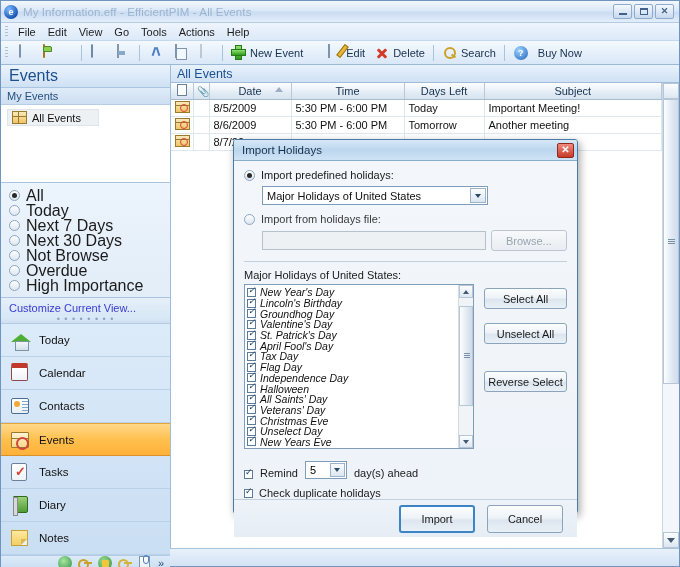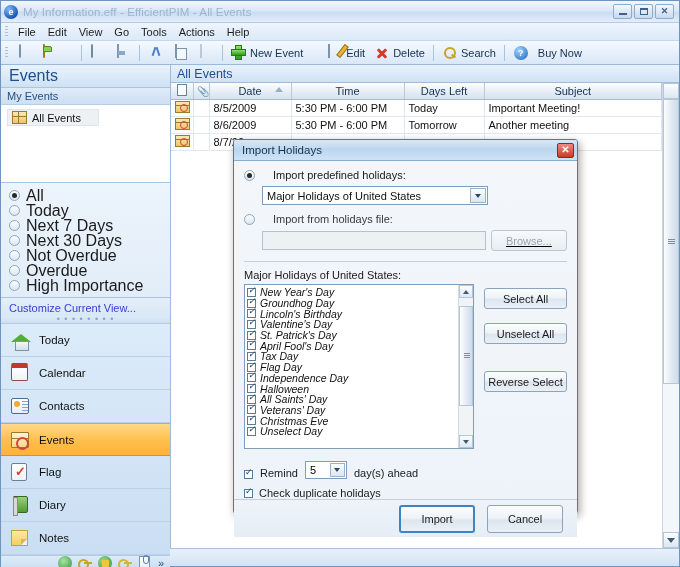--- a/index.html
+++ b/index.html
@@ -301,37 +301,37 @@
   }
   .dlg-title-text { font-size: 11.5px; color: #15314f; }
   .dlg-close {
     margin-left: auto; width: 17px; height: 15px; border-radius: 2px;
     background: linear-gradient(180deg,#f08b7f,#c73b28);
     border: 1px solid #8e2a1c; color: #fff; font-size: 10px; font-weight: bold;
     display: flex; align-items: center; justify-content: center; line-height: 1;
   }
   .dlg-body { flex: 1 1 auto; padding: 8px 10px 0 10px; position: relative; }
 
-  .opt-row { display: flex; align-items: center; gap: 18px; margin-bottom: 5px; }
+  .opt-row { display: flex; align-items: center; gap: 6px; margin-bottom: 5px; }
   .opt-label { font-size: 11px; color: #1a1a1a; }
   .opt-label.dim { color: #3a3a3a; }
 
   .combo {
     width: 226px; height: 19px; background: #fff; border: 1px solid #7f9db9;
     display: flex; align-items: center; padding-left: 4px; font-size: 11px; color: #101010;
     margin: 0 0 8px 18px; position: relative;
   }
   .combo-btn {
     position: absolute; right: 1px; top: 1px; width: 16px; height: 15px;
     background: linear-gradient(180deg,#fbfdff,#dbe6f1); border: 1px solid #9cb3c9;
     display: flex; align-items: center; justify-content: center;
   }
   .combo-btn:after{content:"";width:0;height:0;border-left:3px solid transparent;border-right:3px solid transparent;border-top:4px solid #2c4866;}
 
-  .file-row { display: flex; align-items: center; gap: 5px; margin: 0 0 10px 18px; text-decoration: underline; }
+  .file-row { display: flex; align-items: center; gap: 5px; margin: 0 0 10px 18px; }
   .file-input { width: 226px; height: 19px; background: #eef1f4; border: 1px solid #b6c1cc; }
   .btn {
     background: linear-gradient(180deg,#fbfdff 0%, #eef3f8 45%, #dde6ef 55%, #e9f0f7 100%);
     border: 1px solid #8ba3bb; border-radius: 3px;
     font-size: 11px; color: #1a1a1a;
     display: flex; align-items: center; justify-content: center;
   }
   .btn.disabled { color: #9aa5af; background: linear-gradient(180deg,#f7f9fb,#e9edf1); border-color: #bcc6d0; }
   .btn-browse { width: 77px; height: 21px; }
 
@@ -507,21 +507,21 @@
         <div class="radio-row">
           <span class="radio"></span>
           <span class="radio-label">Next 7 Days</span>
         </div>
         <div class="radio-row">
           <span class="radio"></span>
           <span class="radio-label">Next 30 Days</span>
         </div>
         <div class="radio-row">
           <span class="radio"></span>
-          <span class="radio-label">Not Overdue</span>
+          <span class="radio-label">Not Browse</span>
         </div>
         <div class="radio-row">
           <span class="radio"></span>
           <span class="radio-label">Overdue</span>
         </div>
         <div class="radio-row">
           <span class="radio"></span>
           <span class="radio-label">High Importance</span>
         </div>
       </div>
@@ -551,21 +551,21 @@
         <div class="nav-item active">
           <span class="nav-icon">
               <span class="ni-evt" style="position:absolute;top:2px"></span>
             </span>
           <span class="nav-label">Events</span>
         </div>
         <div class="nav-item">
           <span class="nav-icon">
               <span class="ni-task" style="position:absolute;top:1px"></span>
             </span>
-          <span class="nav-label">Flag</span>
+          <span class="nav-label">Tasks</span>
         </div>
         <div class="nav-item">
           <span class="nav-icon">
               <span class="ni-diary" style="position:absolute;left:2px;top:1px"></span>
             </span>
           <span class="nav-label">Diary</span>
         </div>
         <div class="nav-item">
           <span class="nav-icon">
               <span class="ni-note" style="position:absolute;top:2px"></span>
@@ -683,28 +683,28 @@
 
       <div class="list-area">
         <div class="listbox">
           <div class="list-items">
             <div class="li">
                 <span class="cb on"></span>
                 <span class="li-label">New Year's Day</span>
               </div>
             <div class="li">
                 <span class="cb on"></span>
+                <span class="li-label">Lincoln's Birthday</span>
+              </div>
+            <div class="li">
+                <span class="cb on"></span>
                 <span class="li-label">Groundhog Day</span>
               </div>
             <div class="li">
                 <span class="cb on"></span>
-                <span class="li-label">Lincoln's Birthday</span>
-              </div>
-            <div class="li">
-                <span class="cb on"></span>
                 <span class="li-label">Valentine's Day</span>
               </div>
             <div class="li">
                 <span class="cb on"></span>
                 <span class="li-label">St. Patrick's Day</span>
               </div>
             <div class="li">
                 <span class="cb on"></span>
                 <span class="li-label">April Fool's Day</span>
               </div>
@@ -732,20 +732,24 @@
                 <span class="cb on"></span>
                 <span class="li-label">Veterans' Day</span>
               </div>
             <div class="li">
                 <span class="cb on"></span>
                 <span class="li-label">Christmas Eve</span>
               </div>
             <div class="li">
                 <span class="cb on"></span>
                 <span class="li-label">Unselect Day</span>
+              </div>
+            <div class="li">
+                <span class="cb on"></span>
+                <span class="li-label">New Years Eve</span>
               </div>
           </div>
           <div class="lb-scroll">
             <div class="lbs-btn lbs-up"></div>
             <div class="lbs-track">
               <div class="lbs-thumb"></div>
             </div>
             <div class="lbs-btn lbs-dn"></div>
           </div>
         </div>

